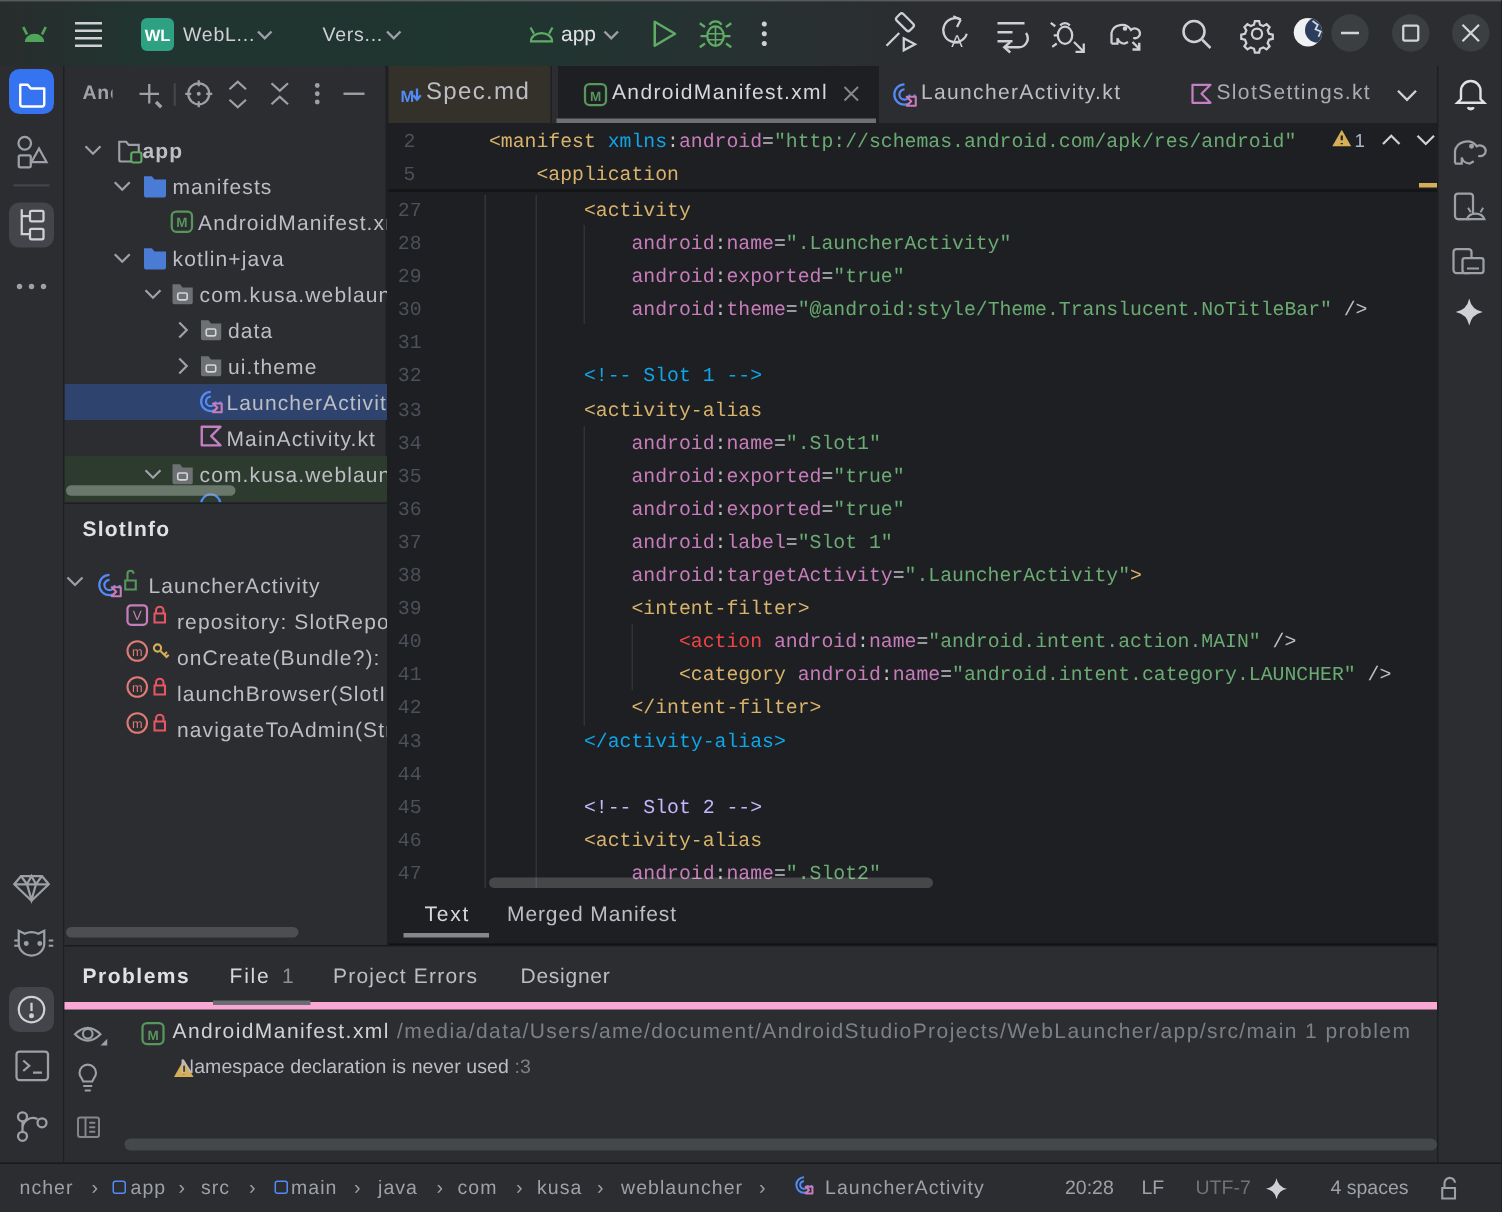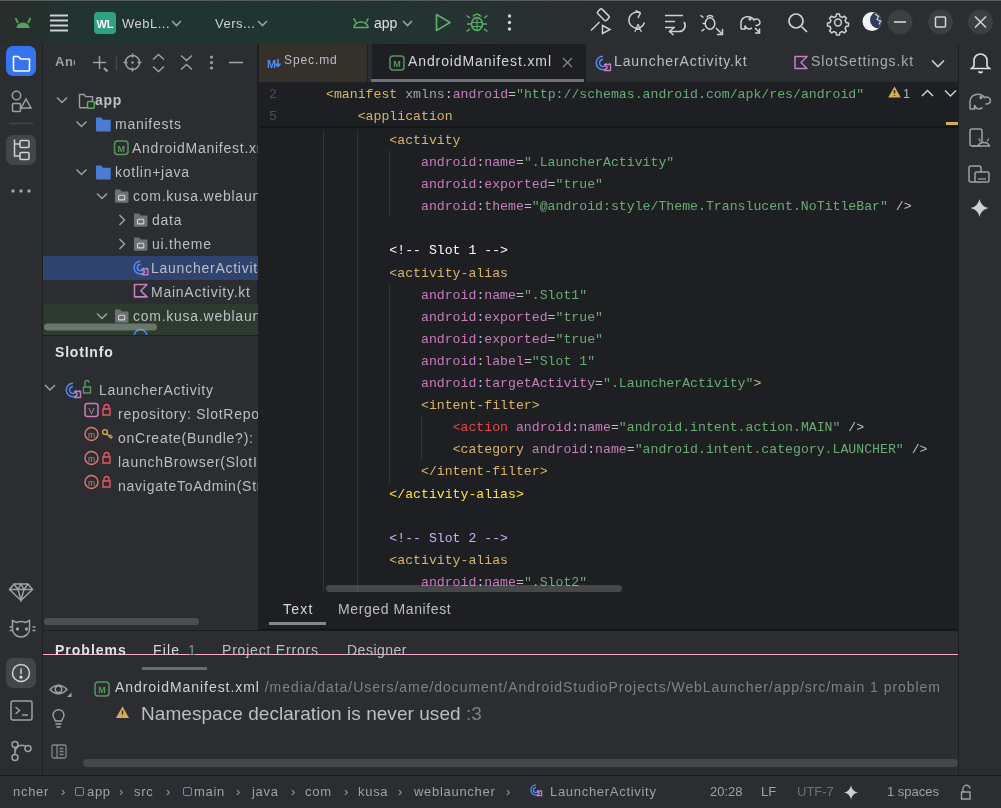--- a/index.html
+++ b/index.html
@@ -308,77 +308,78 @@
       <text x="138" y="23" font-size="9" font-weight="bold" fill="#57965c" text-anchor="middle" font-family="Liberation Sans">M</text>
       <path d="M304 14 l9 9 M313 14 l-9 9" stroke="#85878c" stroke-width="1.3" fill="none"></path>
       <g transform="translate(336,11)">
         <path d="M8 1.2 a6.8 6.8 0 1 0 6.8 6.8" fill="none" stroke="#548af7" stroke-width="1.5"></path>
         <path d="M8 4.6 a3.4 3.4 0 1 0 3.4 3.4" fill="none" stroke="#548af7" stroke-width="1.5"></path>
         <path d="M9.5 9.5 h6 v6 h-6 l3 -3 z" fill="#2b2d30" stroke="#c77dbb" stroke-width="1.4" stroke-linejoin="round"></path>
       </g>
       <path d="M536 12.5 h12 l-6 6 6 6 h-12 z" fill="none" stroke="#c57fc4" stroke-width="1.5" stroke-linejoin="round"></path>
       <path d="M673 16.5 l6 6 6 -6" stroke="#ced0d6" stroke-width="1.6" fill="none"></path>
     </svg>
-    <div class="abs" style="left:25px;top:9px;font-size:12px;letter-spacing:0.9px;color:#bcbec4;">Spec.md</div>
+    <div class="abs" style="left:25px;top:9px;font-size:16px;letter-spacing:0.9px;color:#bcbec4;">Spec.md</div>
     <div class="abs" style="left:149px;top:9px;font-size:14px;letter-spacing:0.9px;color:#d5d7dd;">AndroidManifest.xml</div>
     <div class="abs" style="left:355px;top:9px;font-size:14px;letter-spacing:0.9px;color:#bcbec4;">LauncherActivity.kt</div>
     <div class="abs" style="left:552px;top:9px;font-size:14px;letter-spacing:0.9px;color:#a9acb2;">SlotSettings.kt</div>
   </div>
 
   <div class="abs" style="left:0;top:38px;width:699px;height:46px;background:#1e1f22;border-bottom:2px solid #141517;">
     <div class="mono abs" style="left:0;top:2px;width:18px;text-align:right;line-height:22.1px;color:#4b5059;">2<br>5</div>
-    <div class="mono abs" style="left:67px;top:2px;line-height:22.1px;"><span style="color:#d8b36c">&lt;manifest</span> <span style="color:#a3a3a3">xmlns</span><span style="color:#bcbec4">:</span><span style="color:#c77dbb">android</span><span style="color:#bcbec4">=</span><span style="color:#6aab73">"http://schemas.android.com/apk/res/android"</span>
+    <div class="mono abs" style="left:67px;top:2px;line-height:22.1px;"><span style="color:#d8b36c">&lt;manifest</span> <span style="color:#0ea5e9">xmlns</span><span style="color:#bcbec4">:</span><span style="color:#c77dbb">android</span><span style="color:#bcbec4">=</span><span style="color:#6aab73">"http://schemas.android.com/apk/res/android"</span>
 <span style="color:#d8b36c">    &lt;application</span></div>
     <svg width="699" height="46" viewBox="0 0 699 46" style="left:0;top:0">
       <path d="M635.5 4.5 l6.3 11 h-12.6 z" fill="#d6ae58"></path>
       <path d="M635.5 8.3 v3.2 M635.5 13.3 v0.8" stroke="#2a2416" stroke-width="1.5" fill="none"></path>
       <text x="644" y="16" font-size="12.5" fill="#a9b7c8" font-family="Liberation Sans">1</text>
       <path d="M663 14 l5.5 -5.5 5.5 5.5" stroke="#ced0d6" stroke-width="1.5" fill="none"></path>
       <path d="M686 8.5 l5.5 5.5 5.5 -5.5" stroke="#ced0d6" stroke-width="1.5" fill="none"></path>
       <rect x="687" y="40" width="13" height="3" fill="#d6ae58"></rect>
     </svg>
   </div>
 
   <div class="abs" style="left:0;top:86px;width:699px;height:462px;overflow:hidden;">
     <div class="abs" style="left:64px;top:0;width:1px;height:462px;background:#313438;"></div>
     <div class="abs" style="left:98px;top:0;width:1px;height:462px;background:#2f3236;"></div>
     <div class="abs" style="left:130px;top:20px;width:1px;height:66px;background:#2f3236;"></div>
     <div class="abs" style="left:130px;top:154px;width:1px;height:200px;background:#2f3236;"></div>
     <div class="abs" style="left:162px;top:286px;width:1px;height:44px;background:#2f3236;"></div>
+    <div class="mono abs" style="left:0;top:0;width:22px;text-align:right;line-height:22.1px;color:#4b5059;">27<br>28<br>29<br>30<br>31<br>32<br>33<br>34<br>35<br>36<br>37<br>38<br>39<br>40<br>41<br>42<br>43<br>44<br>45<br>46<br>47</div>
     <div class="mono abs" id="code" style="left:67px;top:0;line-height:22.1px;">        <i style="color:#d8b36c">&lt;activity</i>
             <i style="color:#c77dbb">android</i><i style="color:#bcbec4">:</i><i style="color:#c77dbb">name</i><i style="color:#bcbec4">=</i><i style="color:#6aab73">".LauncherActivity"</i>
             <i style="color:#c77dbb">android</i><i style="color:#bcbec4">:</i><i style="color:#c77dbb">exported</i><i style="color:#bcbec4">=</i><i style="color:#6aab73">"true"</i>
             <i style="color:#c77dbb">android</i><i style="color:#bcbec4">:</i><i style="color:#c77dbb">theme</i><i style="color:#bcbec4">=</i><i style="color:#6aab73">"@android:style/Theme.Translucent.NoTitleBar"</i><i style="color:#bcbec4"> /&gt;</i>
 
-        <i style="color:#ffffff">&lt;!-- Slot 1 --&gt;</i>
+        <i style="color:#0ea5e9">&lt;!-- Slot 1 --&gt;</i>
         <i style="color:#d8b36c">&lt;activity-alias</i>
             <i style="color:#c77dbb">android</i><i style="color:#bcbec4">:</i><i style="color:#c77dbb">name</i><i style="color:#bcbec4">=</i><i style="color:#6aab73">".Slot1"</i>
             <i style="color:#c77dbb">android</i><i style="color:#bcbec4">:</i><i style="color:#c77dbb">exported</i><i style="color:#bcbec4">=</i><i style="color:#6aab73">"true"</i>
             <i style="color:#c77dbb">android</i><i style="color:#bcbec4">:</i><i style="color:#c77dbb">exported</i><i style="color:#bcbec4">=</i><i style="color:#6aab73">"true"</i>
             <i style="color:#c77dbb">android</i><i style="color:#bcbec4">:</i><i style="color:#c77dbb">label</i><i style="color:#bcbec4">=</i><i style="color:#6aab73">"Slot 1"</i>
             <i style="color:#c77dbb">android</i><i style="color:#bcbec4">:</i><i style="color:#c77dbb">targetActivity</i><i style="color:#bcbec4">=</i><i style="color:#6aab73">".LauncherActivity"</i><i style="color:#d8b36c">&gt;</i>
             <i style="color:#d8b36c">&lt;intent-filter&gt;</i>
                 <i style="color:#ef4444">&lt;action</i> <i style="color:#c77dbb">android</i><i style="color:#bcbec4">:</i><i style="color:#c77dbb">name</i><i style="color:#bcbec4">=</i><i style="color:#6aab73">"android.intent.action.MAIN"</i><i style="color:#bcbec4"> /&gt;</i>
                 <i style="color:#d8b36c">&lt;category</i> <i style="color:#c77dbb">android</i><i style="color:#bcbec4">:</i><i style="color:#c77dbb">name</i><i style="color:#bcbec4">=</i><i style="color:#6aab73">"android.intent.category.LAUNCHER"</i><i style="color:#bcbec4"> /&gt;</i>
             <i style="color:#d8b36c">&lt;/intent-filter&gt;</i>
-        <i style="color:#fde047">&lt;/activity-alias&gt;</i>
+        <i style="color:#0ea5e9">&lt;/activity-alias&gt;</i>
 
         <i style="color:#c4b5fd">&lt;!-- Slot 2 --&gt;</i>
         <i style="color:#d8b36c">&lt;activity-alias</i>
             <i style="color:#c77dbb">android</i><i style="color:#bcbec4">:</i><i style="color:#c77dbb">name</i><i style="color:#bcbec4">=</i><i style="color:#6aab73">".Slot2"</i></div>
     <div class="abs" style="left:67px;top:455px;width:296px;height:7px;border-radius:3.5px;background:#ffffff;opacity:0.18;"></div>
   </div>
 </div>
 <div class="abs" id="texttabs">
   <div class="abs" style="left:24px;top:9px;font-size:14px;letter-spacing:1.2px;color:#d5d7dd;">Text</div>
   <div class="abs" style="left:79px;top:9px;font-size:14px;letter-spacing:0.6px;color:#bcbec4;">Merged Manifest</div>
   <div class="abs" style="left:10px;top:30px;width:57px;height:3px;background:#85878c;"></div>
 </div>
 <div class="abs" id="problems">
-  <div class="abs" style="left:0;top:0;width:915px;height:24px;border-bottom:1px solid #f9a8d4;">
+  <div class="abs" style="left:0;top:0;width:915px;height:42px;border-bottom:5px solid #f9a8d4;">
     <div class="abs" style="left:12px;top:11px;font-size:14px;letter-spacing:1.0px;font-weight:bold;color:#dfe1e5;">Problems</div>
     <div class="abs" style="left:110px;top:11px;font-size:14px;letter-spacing:1.2px;color:#d5d7dd;">File</div>
     <div class="abs" style="left:145px;top:11px;font-size:14px;color:#8d9095;">1</div>
     <div class="abs" style="left:99px;top:36px;width:65px;height:3px;background:#696c70;"></div>
     <div class="abs" style="left:179px;top:11px;font-size:14px;letter-spacing:0.8px;color:#bcbec4;">Project Errors</div>
     <div class="abs" style="left:304px;top:11px;font-size:14px;letter-spacing:0.5px;color:#bcbec4;">Designer</div>
   </div>
   <svg width="915" height="103" viewBox="0 0 915 103" style="left:0;top:42px;">
 
     <g stroke="#9da0a6" fill="none" stroke-width="1.4">
@@ -397,21 +398,21 @@
       <path d="M14 72 v13 M16.5 75.5 h4 M16.5 78.5 h4 M16.5 81.5 h4"></path>
     </g>
 
     <rect x="52" y="9" width="14" height="14" rx="3" fill="none" stroke="#57965c" stroke-width="1.5"></rect>
     <text x="59" y="20" font-size="9" font-weight="bold" fill="#57965c" text-anchor="middle" font-family="Liberation Sans">M</text>
 
     <path d="M79.5 33.5 l6.5 11.5 h-13 z" fill="#d6ae58"></path>
     <path d="M79.5 37.5 v4 M79.5 43 v0.2" stroke="#342d1d" stroke-width="1.5" fill="none"></path>
   </svg>
   <div class="abs" style="left:72px;top:48px;font-size:14px;letter-spacing:0.95px;color:#cfd1d6;">AndroidManifest.xml <span style="color:#7d8186">/media/data/Users/ame/document/AndroidStudioProjects/WebLauncher/app/src/main</span> <span style="color:#7d8186">1 problem</span></div>
-  <div class="abs" style="left:98px;top:72px;font-size:19px;letter-spacing:0.05px;color:#bcbec4;">Namespace declaration is never used <span style="color:#7d8186">:3</span></div>
+  <div class="abs" style="left:77px;top:72px;font-size:13px;letter-spacing:0.05px;color:#bcbec4;">Namespace declaration is never used <span style="color:#7d8186">:3</span></div>
   <div class="abs" style="left:40px;top:128px;width:875px;height:8px;border-radius:4px;background:#45484a;"></div>
 </div>
 <div class="abs" id="rightstripe">
 <svg width="43" height="731" viewBox="0 0 43 731" style="left:0;top:0">
 
   <g stroke="#dfe1e5" fill="none" stroke-width="1.6">
     <path d="M15 22 v-5.5 a6.5 6.5 0 0 1 13 0 V22 l2.5 2.5 h-18 z"></path>
     <path d="M19.5 27.5 a2.2 2.2 0 0 0 4 0" fill="#dfe1e5"></path>
   </g>
 
@@ -464,14 +465,14 @@
       <path d="M9.5 9.5 h6 v6 h-6 l3 -3 z" fill="#2b2d30" stroke="#c77dbb" stroke-width="1.8" stroke-linejoin="round"></path>
     </g>
     <path d="M851 16.5 q1.2 6 7 7 q-5.8 1 -7 7 q-1.2 -6 -7 -7 q5.8 -1 7 -7 z" fill="#ced0d6" transform="translate(0,-7)"></path>
     <g stroke="#9da0a6" fill="none" stroke-width="1.4">
       <path d="M963 16 v-3 a3.5 3.5 0 0 1 7 -0.5 M961.5 16 h8.5 v7 h-8.5 z"></path>
     </g>
   </svg>
   <div class="abs" style="left:710px;top:8px;color:#9ea1a7;">20:28</div>
   <div class="abs" style="left:761px;top:8px;color:#9ea1a7;">LF</div>
   <div class="abs" style="left:797px;top:8px;color:#6f7276;">UTF-7</div>
-  <div class="abs" style="left:887px;top:8px;color:#9ea1a7;">1 spaces</div>
+  <div class="abs" style="left:887px;top:8px;color:#9ea1a7;">4 spaces</div>
 </div>
 
 </body></html>

